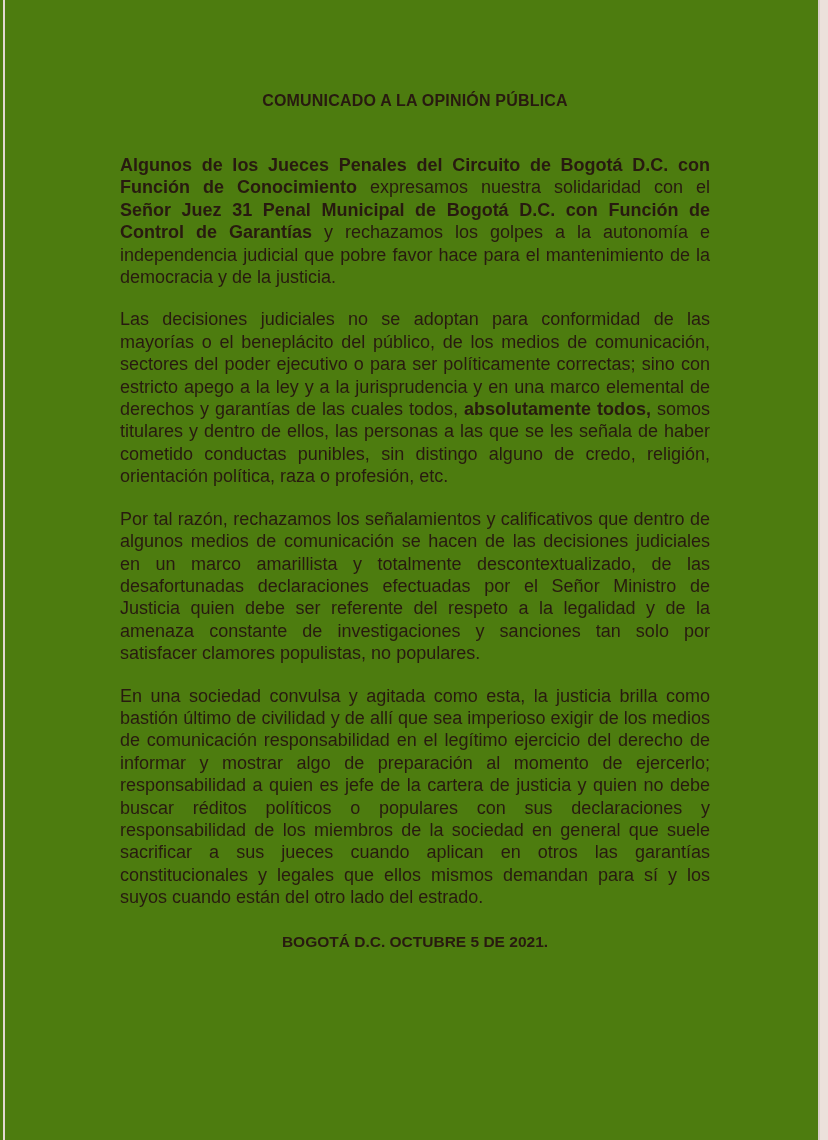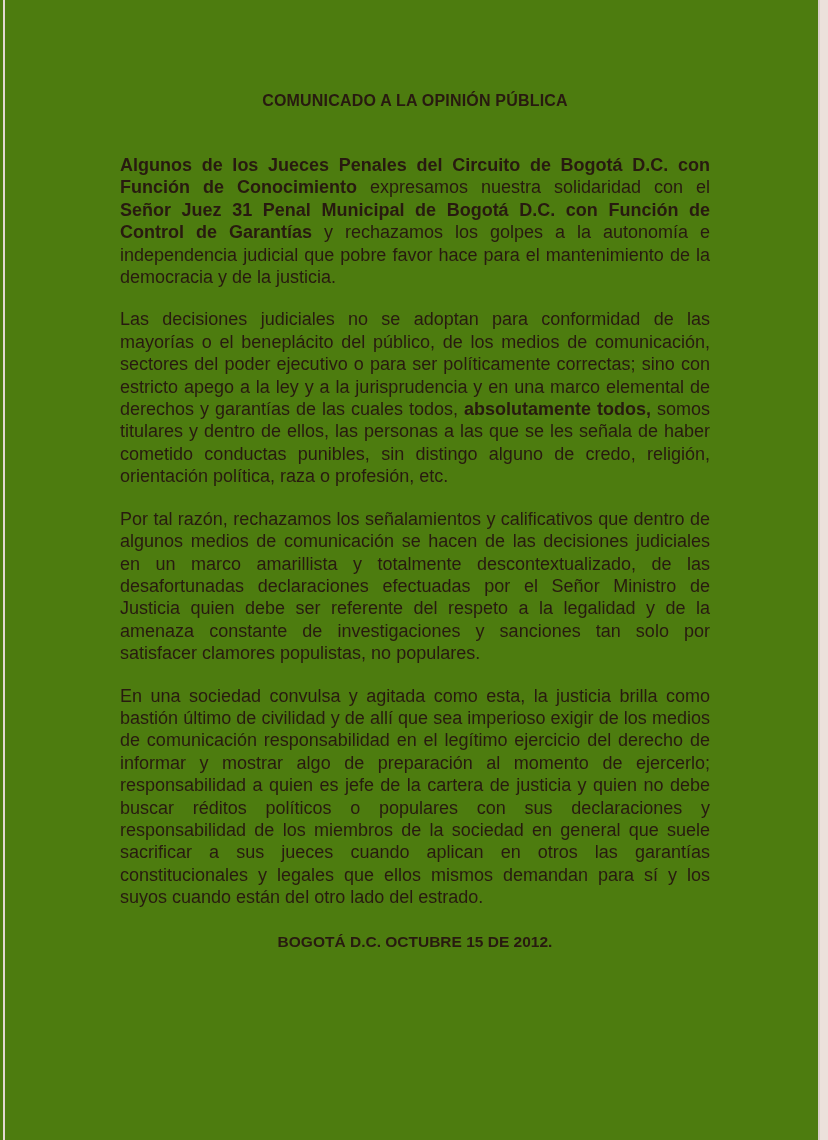--- a/index.html
+++ b/index.html
@@ -77,16 +77,16 @@
     <h1 class="title">COMUNICADO A LA OPINIÓN PÚBLICA</h1>
 
     <p class="body"><span class="b">Algunos de los Jueces Penales del Circuito de Bogotá D.C. con Función de Conocimiento</span><span> expresamos nuestra solidaridad con el </span><span class="b">Señor Juez 31 Penal Municipal de Bogotá D.C. con Función de Control de Garantías</span><span> y rechazamos los golpes a la autonomía e independencia judicial que pobre favor hace para el mantenimiento de la democracia y de la justicia.</span></p>
 
     <p class="body"><span>Las decisiones judiciales no se adoptan para conformidad de las mayorías o el beneplácito del público, de los medios de comunicación, sectores del poder ejecutivo o para ser políticamente correctas; sino con estricto apego a la ley y a la jurisprudencia y en una marco elemental de derechos y garantías de las cuales todos, </span><span class="b">absolutamente todos,</span><span> somos titulares y dentro de ellos, las personas a las que se les señala de haber cometido conductas punibles, sin distingo alguno de credo, religión, orientación política, raza o profesión, etc.</span></p>
 
     <p class="body"><span>Por tal razón, rechazamos los señalamientos y calificativos que dentro de algunos medios de comunicación se hacen de las decisiones judiciales en un marco amarillista y totalmente descontextualizado, de las desafortunadas declaraciones efectuadas por el Señor Ministro de Justicia quien debe ser referente del respeto a la legalidad y de la amenaza constante de investigaciones y sanciones tan solo por satisfacer clamores populistas, no populares.</span></p>
 
     <p class="body"><span>En una sociedad convulsa y agitada como esta, la justicia brilla como bastión último de civilidad y de allí que sea imperioso exigir de los medios de comunicación responsabilidad en el legítimo ejercicio del derecho de informar y mostrar algo de preparación al momento de ejercerlo; responsabilidad a quien es jefe de la cartera de justicia y quien no debe buscar réditos políticos o populares con sus declaraciones y responsabilidad de los miembros de la sociedad en general que suele sacrificar a sus jueces cuando aplican en otros las garantías constitucionales y legales que ellos mismos demandan para sí y los suyos cuando están del otro lado del estrado.</span></p>
 
-    <p class="date">BOGOTÁ D.C. OCTUBRE 15 DE 2012.</p>
+    <p class="date">BOGOTÁ D.C. OCTUBRE 5 DE 2021.</p>
 
   </main>
 </div>
 
 </body></html>

